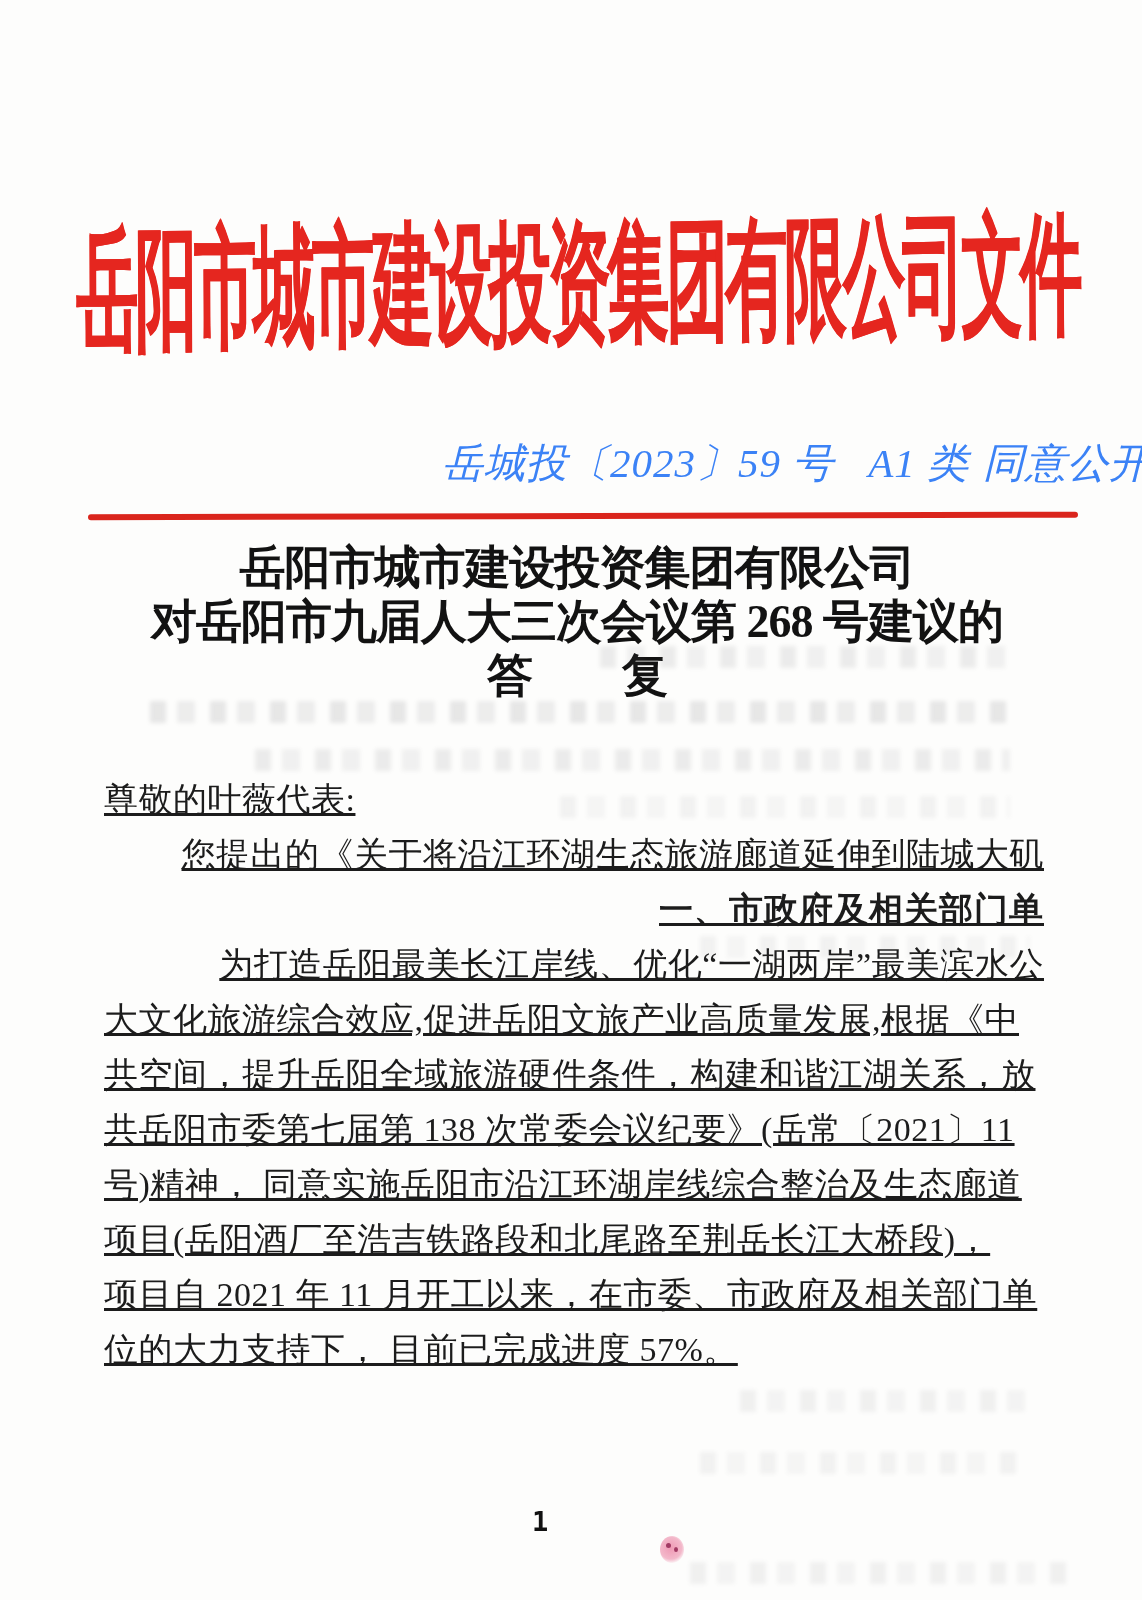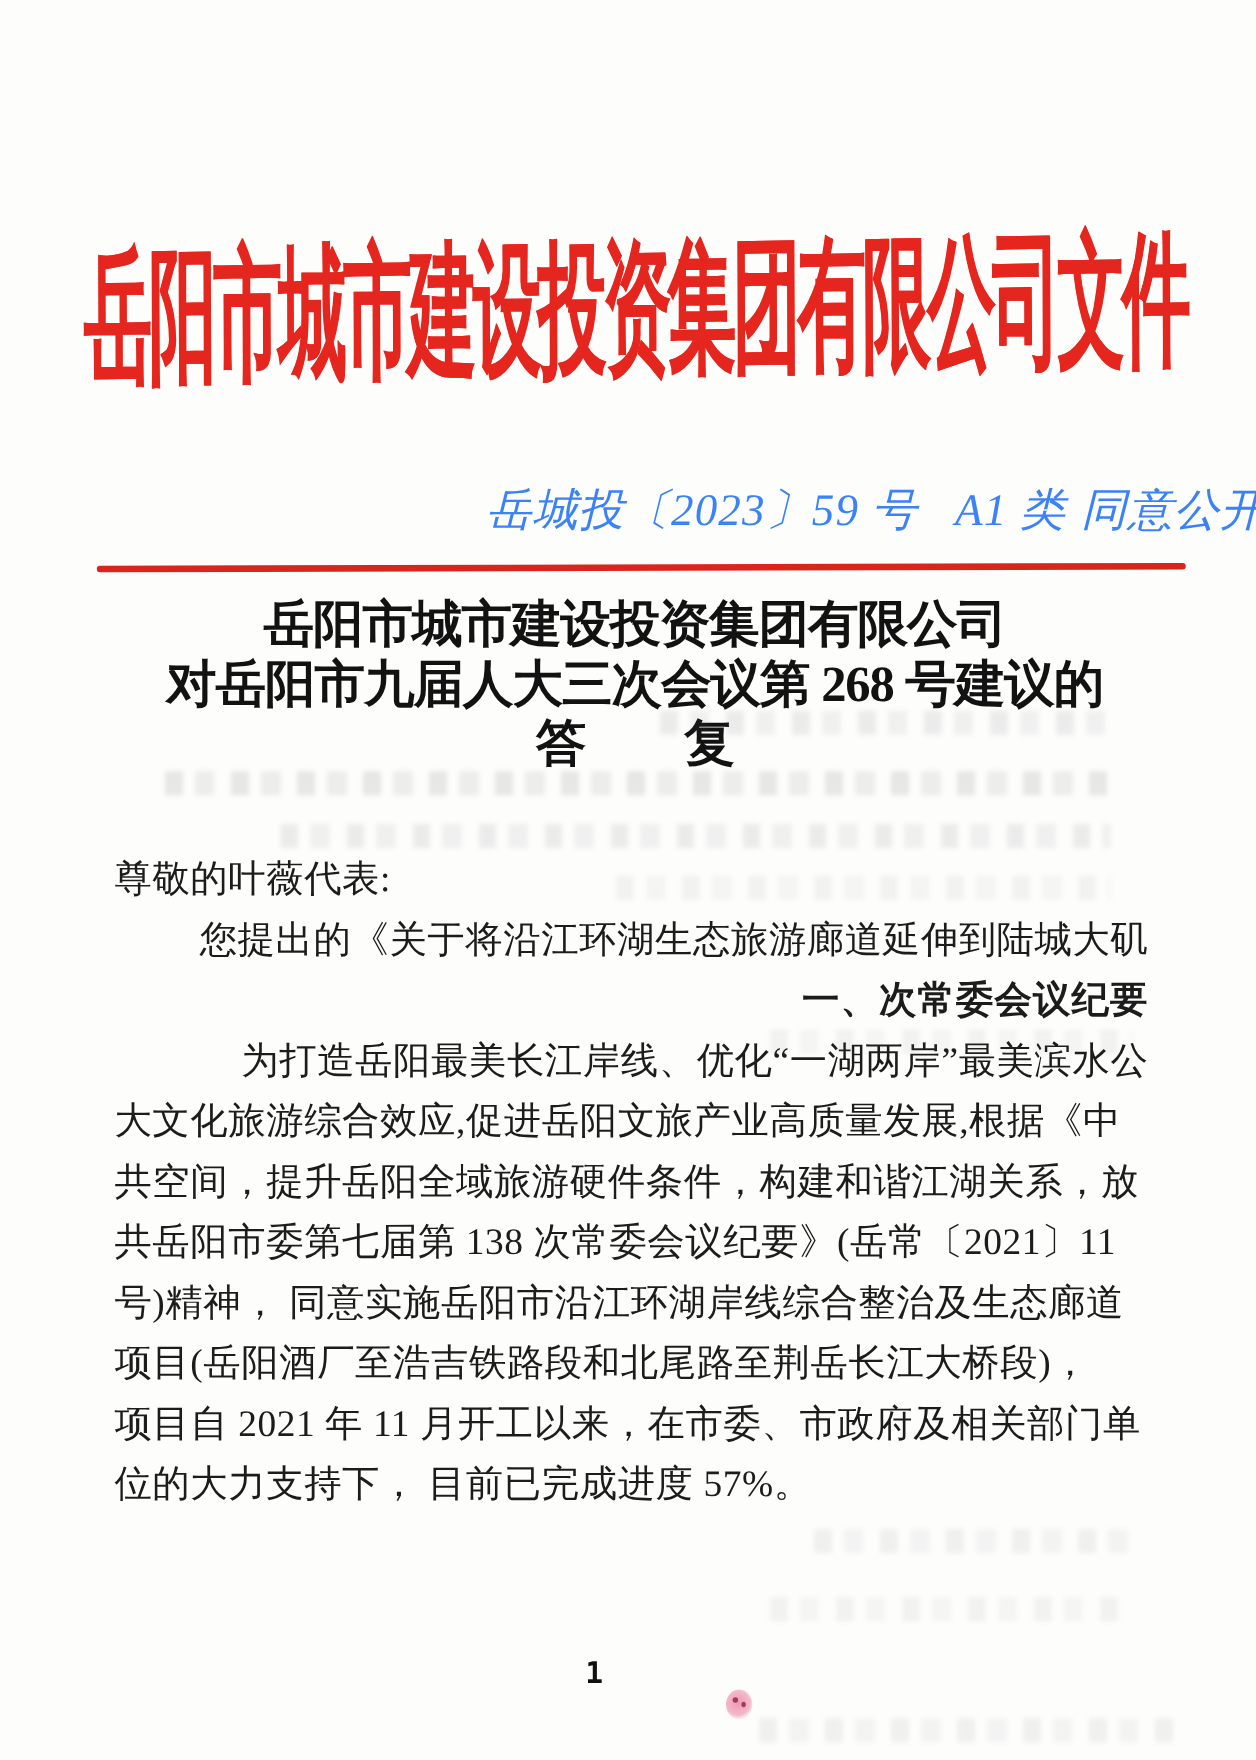--- a/index.html
+++ b/index.html
@@ -82,21 +82,21 @@
     position: absolute;
     top: 772px;
     left: 104px;
     width: 940px;
     font-size: 34px;
     line-height: 55px;
     letter-spacing: 0.5px;
     color: #1c1c1c;
     white-space: nowrap;
   }
-  .body-text .line { height: 55px; }
+  .body-text .line { height: 55px; text-decoration: underline; }
   .body-text .indent { padding-left: 68px; text-align: right; }
   .body-text .bold {
     font-weight: 700;
     font-family: "Liberation Sans", "DejaVu Sans", sans-serif;
     letter-spacing: 1px;
   }
 
   
   .page-number {
     position: absolute;
@@ -158,21 +158,21 @@
     <div>答　　复</div>
   </div>
 
   <div class="body-text">
 
       <div class="line">尊敬的叶薇代表:</div>
 
       <div class="line indent">您提出的《关于将沿江环湖生态旅游廊道延伸到陆城大矶</div>
 
 
-      <div class="line indent bold">一、次常委会议纪要</div>
+      <div class="line indent bold">一、市政府及相关部门单</div>
 
       <div class="line indent">为打造岳阳最美长江岸线、优化“一湖两岸”最美滨水公</div>
 
       <div class="line">大文化旅游综合效应,促进岳阳文旅产业高质量发展,根据《中</div>
 
       <div class="line">共空间，提升岳阳全域旅游硬件条件，构建和谐江湖关系，放</div>
 
       <div class="line">共岳阳市委第七届第 138 次常委会议纪要》(岳常〔2021〕11</div>
 
       <div class="line">号)精神， 同意实施岳阳市沿江环湖岸线综合整治及生态廊道</div>

